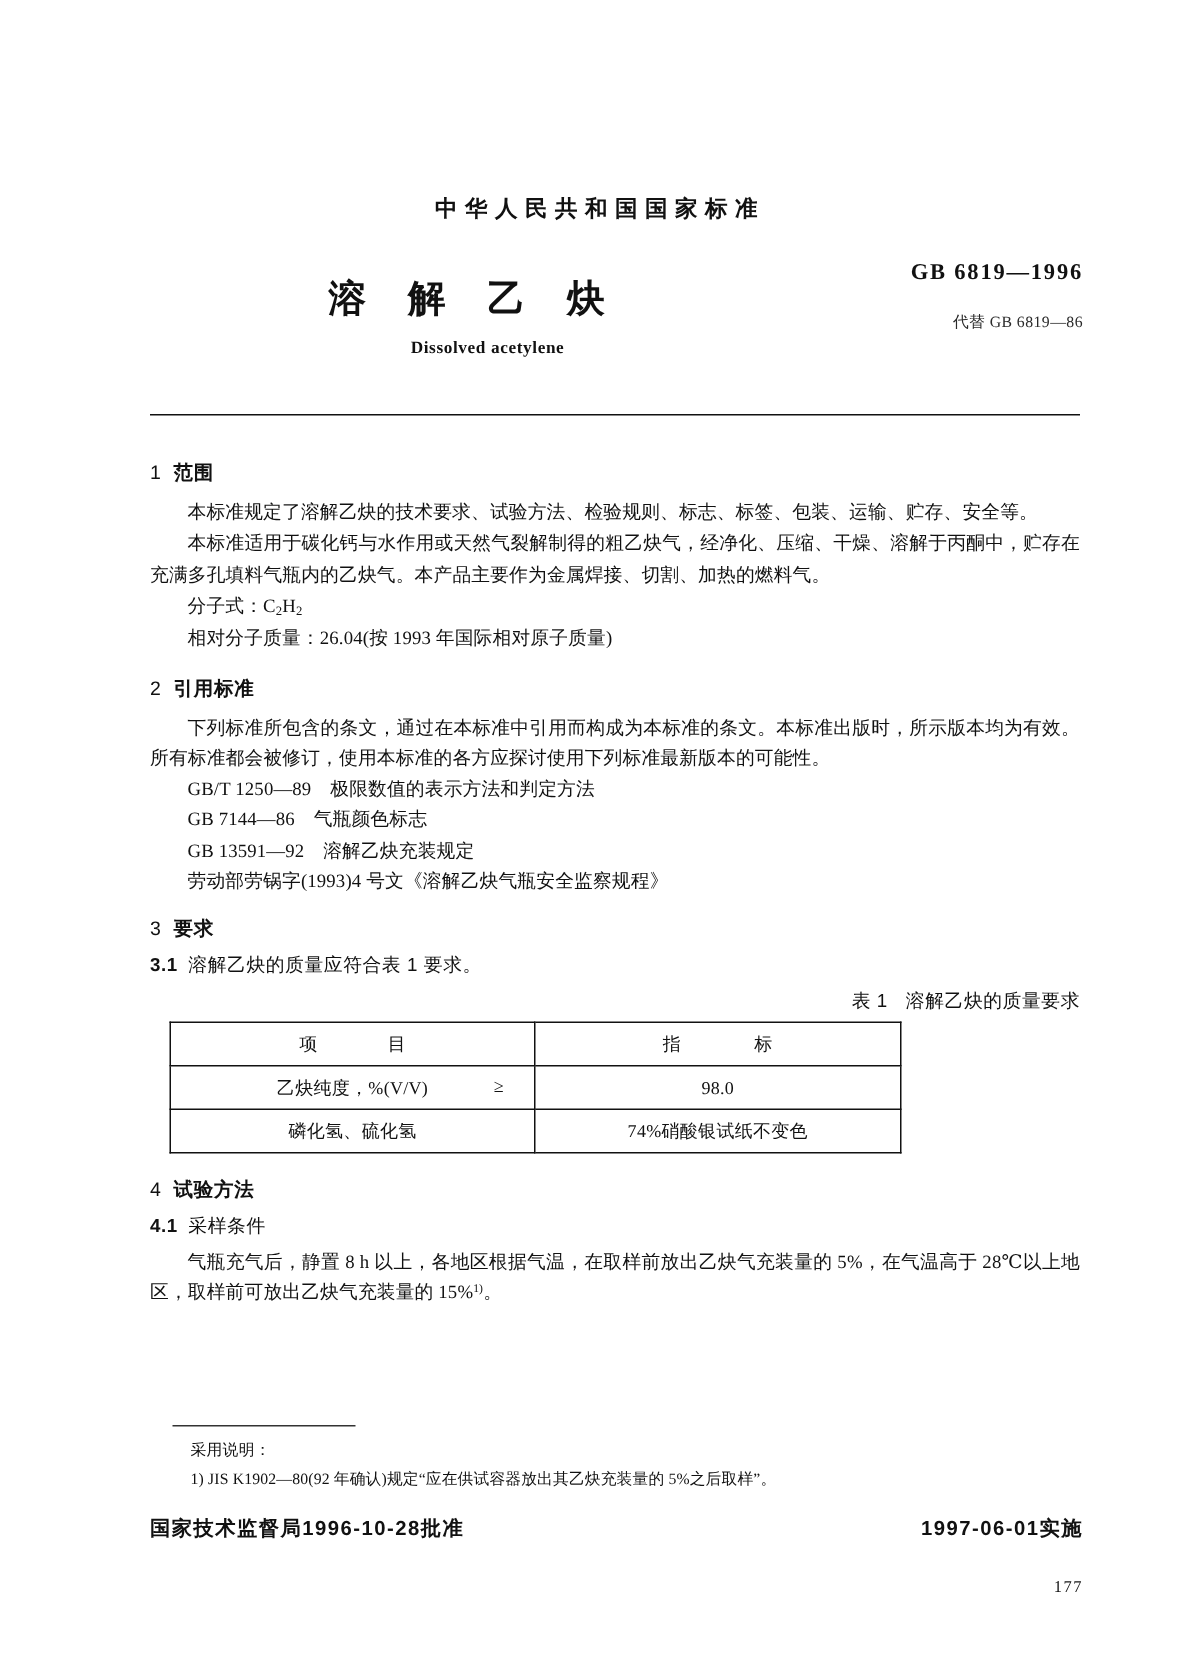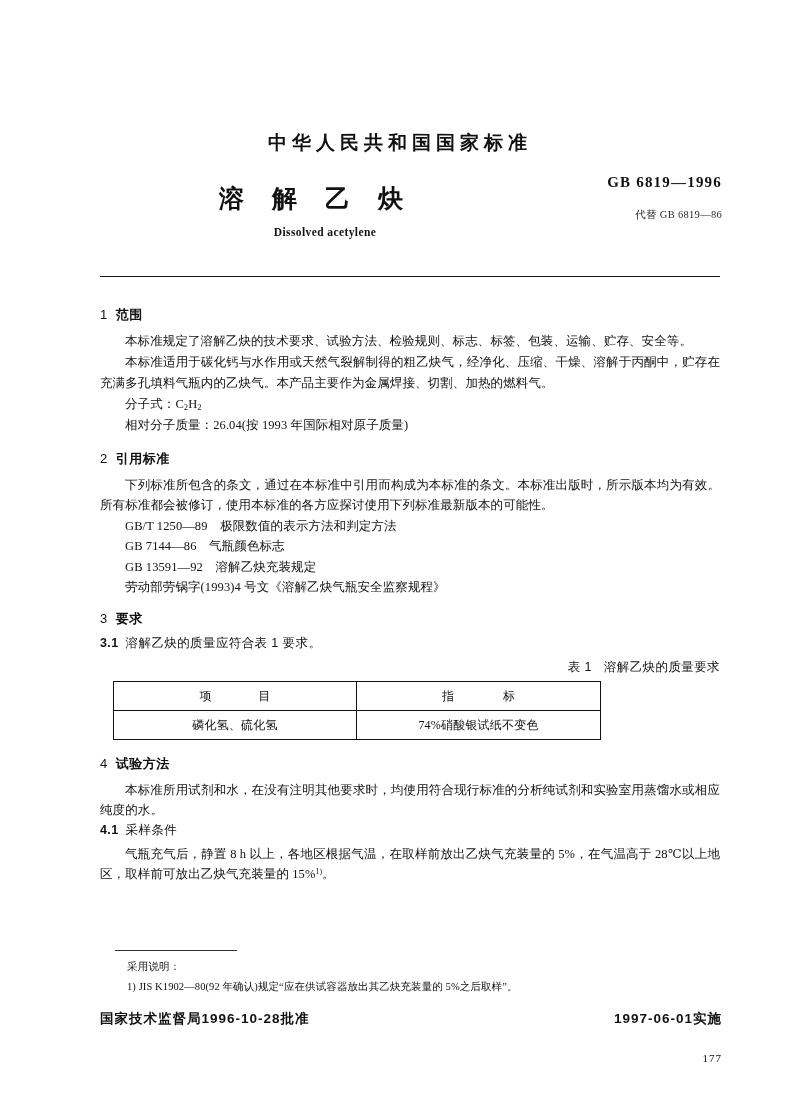--- a/index.html
+++ b/index.html
@@ -25,21 +25,21 @@
     background: #fff;
   }
 
   
   .nat-std-title {
     position: absolute;
     left: 0;
     top: 130px;
     width: 800px;
     text-align: center;
-    font-size: 19px;
+    font-size: 15px;
     font-weight: bold;
     letter-spacing: 5px;
     font-family: "Liberation Sans", "DejaVu Sans", sans-serif;
   }
   .doc-title {
     position: absolute;
     left: 130px;
     top: 182px;
     width: 390px;
     text-align: center;
@@ -270,36 +270,41 @@
     </div>
 
     <div class="table-caption">
       <span class="tcap-num">表 1</span><span>溶解乙炔的质量要求</span>
     </div>
     <table class="spec">
       <tbody>
         <tr>
           <td class="col-item"><span class="hdr-item">项 目</span></td>
           <td>指　　　　标</td>
+        </tr>
+        <tr>
+          <td class="col-item">
+            <span class="row-item-inner"><span>乙炔纯度，%(V/V)</span><span class="ge-sign">≥</span></span>
+          </td>
+          <td>98.0</td>
         </tr>
         <tr>
           <td class="col-item">
             <span class="row-item-inner"><span>磷化氢、硫化氢</span></span>
           </td>
           <td>74%硝酸银试纸不变色</td>
         </tr>
       </tbody>
     </table>
 
     <div class="gap-lg"></div>
 
     <div class="sec-head">
       <span class="num">4</span><span>试验方法</span>
     </div>
-    <p class="para indent">本标准所用试剂和水，在没有注明其他要求时，均使用符合现行标准的分析纯试剂和实验室用蒸馏水或相应纯度的水。</p>
     <div class="sub-head">
       <span class="num">4.1</span><span>采样条件</span>
     </div>
     <p class="para indent"><span>气瓶充气后，静置 8 h 以上，各地区根据气温，在取样前放出乙炔气充装量的 5%，在气温高于 28℃以上地区，取样前可放出乙炔气充装量的 15%</span><sup>1)</sup><span>。</span></p>
 
   </div>
 
   <div class="footnote-rule"></div>
   <div class="footnote">
     <p class="footnote-title">采用说明：</p>

